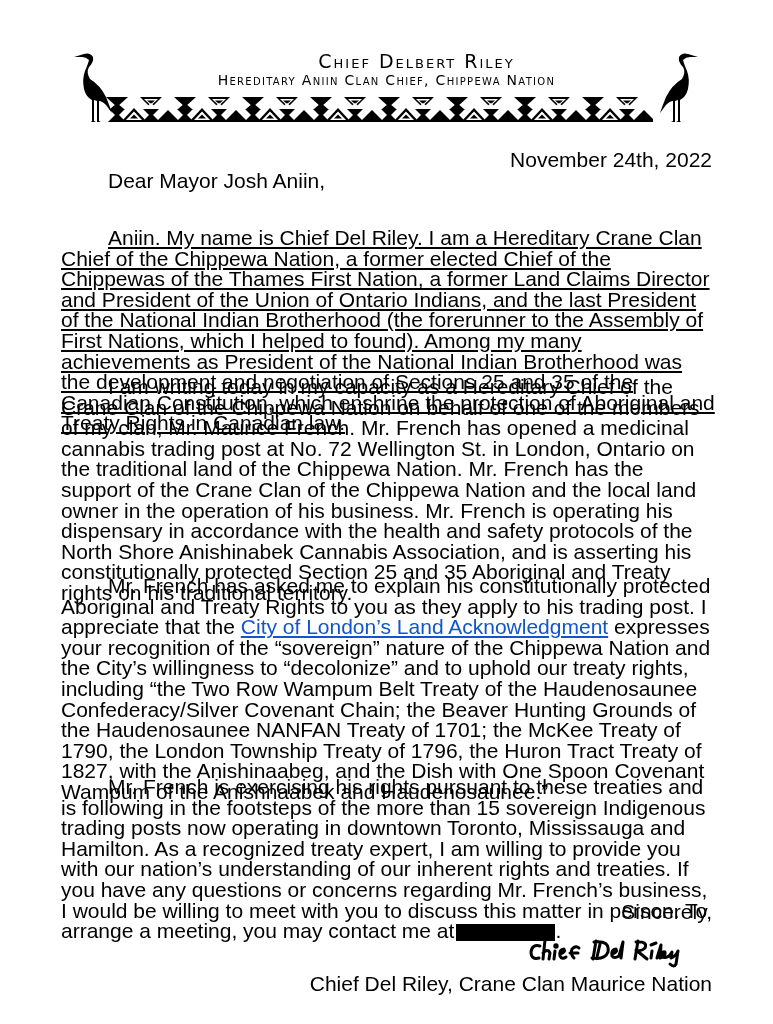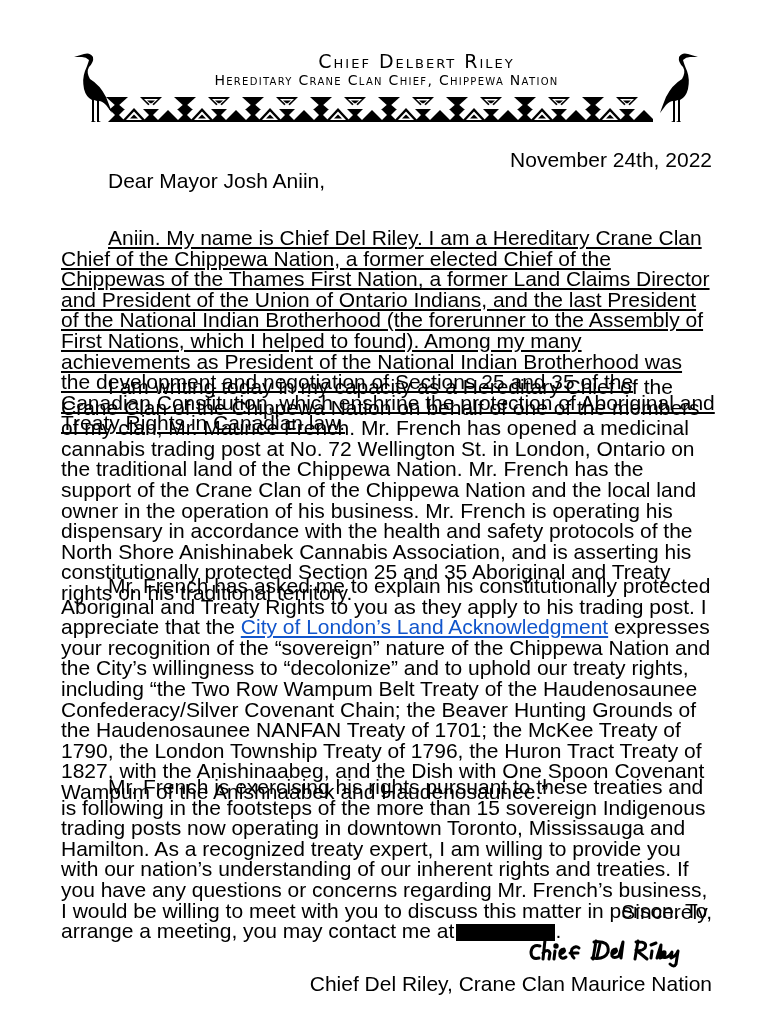--- a/index.html
+++ b/index.html
@@ -33,21 +33,21 @@
   .sig-name { right: 61px; top: 974px; }
 </style>
 </head>
 <body>
 
 <div class="letterhead">
   <svg class="crane left" viewBox="0 0 44 72">
     <path d="M2 6 L12 3 Q18 1 21 6 Q22 11 17 16 Q14 21 18 28 Q28 34 34 46 Q38 56 40 62 L34 54 Q30 50 27 50 L27 70 L29 71 L25 71 L25 50 L22 49 L22 70 L24 71 L19 71 L20 70 L20 49 Q14 46 12 38 Q10 28 13 20 Q16 13 17 9 Q14 6 10 6 Z" fill="#000"></path>
   </svg>
   <div class="lh-title lh-name">Chief Delbert Riley</div>
-  <div class="lh-title lh-sub">Hereditary Crane Clan Chief, Chippewa Nation</div>
+  <div class="lh-title lh-sub">Hereditary Aniin Clan Chief, Chippewa Nation</div>
   <svg class="border" viewBox="0 0 553 28" preserveAspectRatio="none" id="border-svg">
       <polygon points="6,2 28,2 17,12" fill="#000"></polygon>
       <polygon points="10,14 24,14 17,8" fill="#000"></polygon>
       <polygon points="21,27 47,27 34,13" fill="#000"></polygon>
       <polygon points="26,25 42,25 34,16.5" fill="#fff"></polygon>
       <polygon points="30,23.5 38,23.5 34,19.5" fill="#000"></polygon>
       <polygon points="8,27 26,27 17,18" fill="#000"></polygon>
       <polygon points="9,14 25,14 17,22" fill="#000"></polygon>
       <polygon points="40,2 62,2 51,13" fill="#000"></polygon>
       <polygon points="44,4 58,4 51,10.5" fill="#fff"></polygon>

